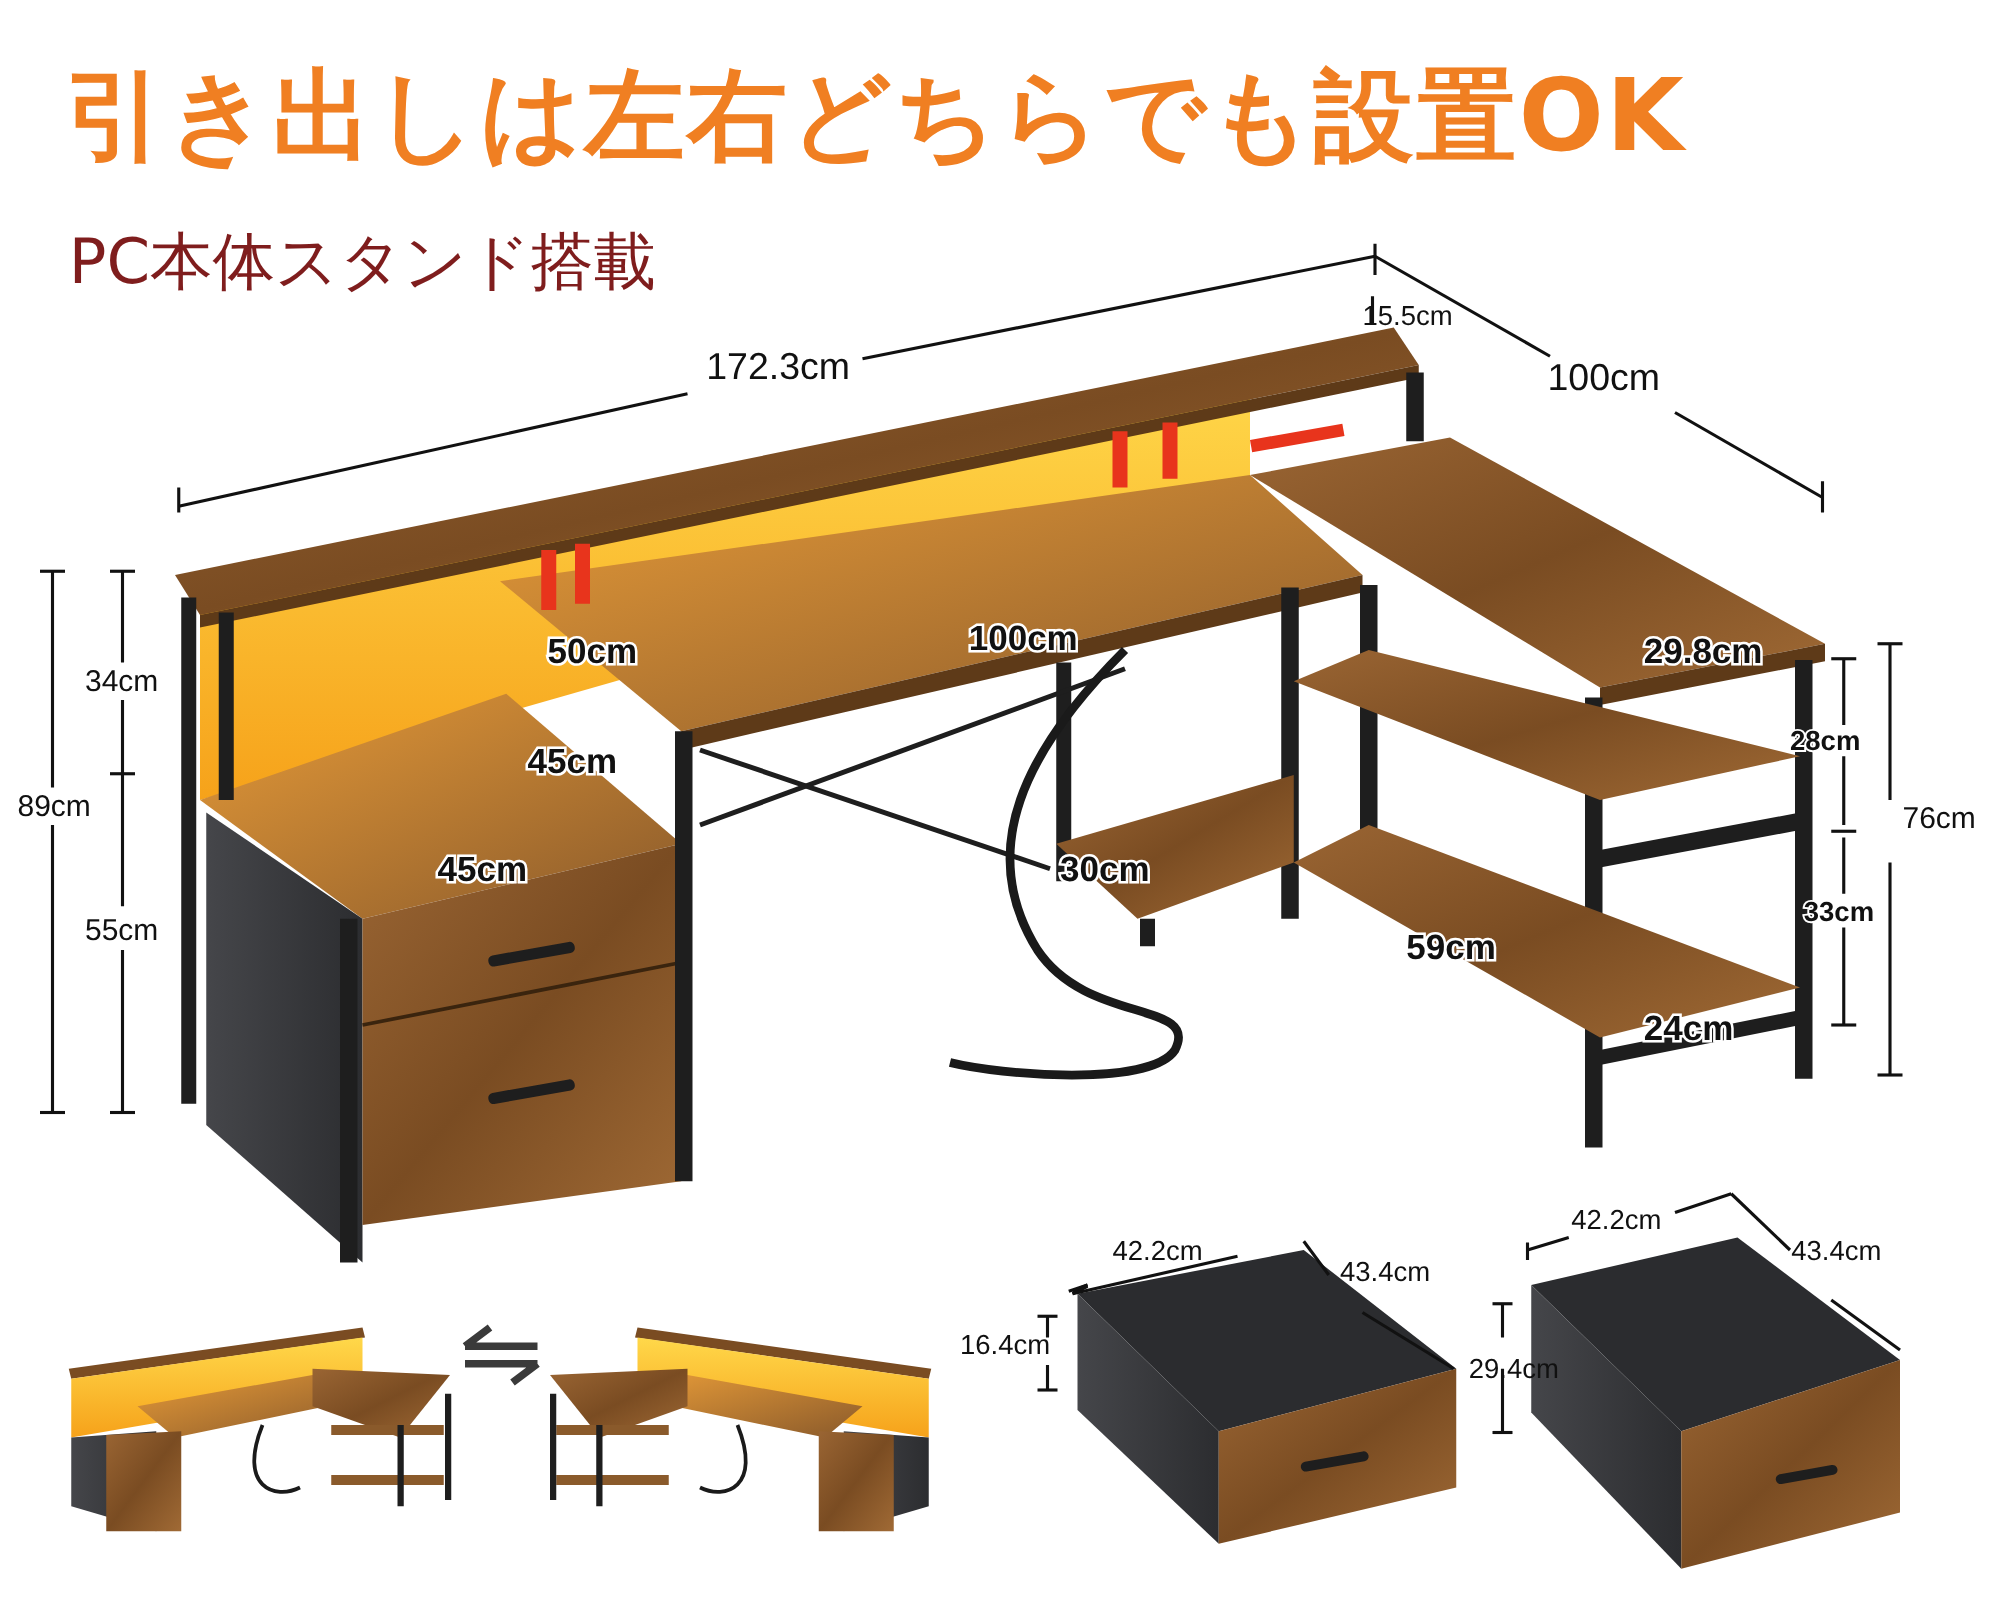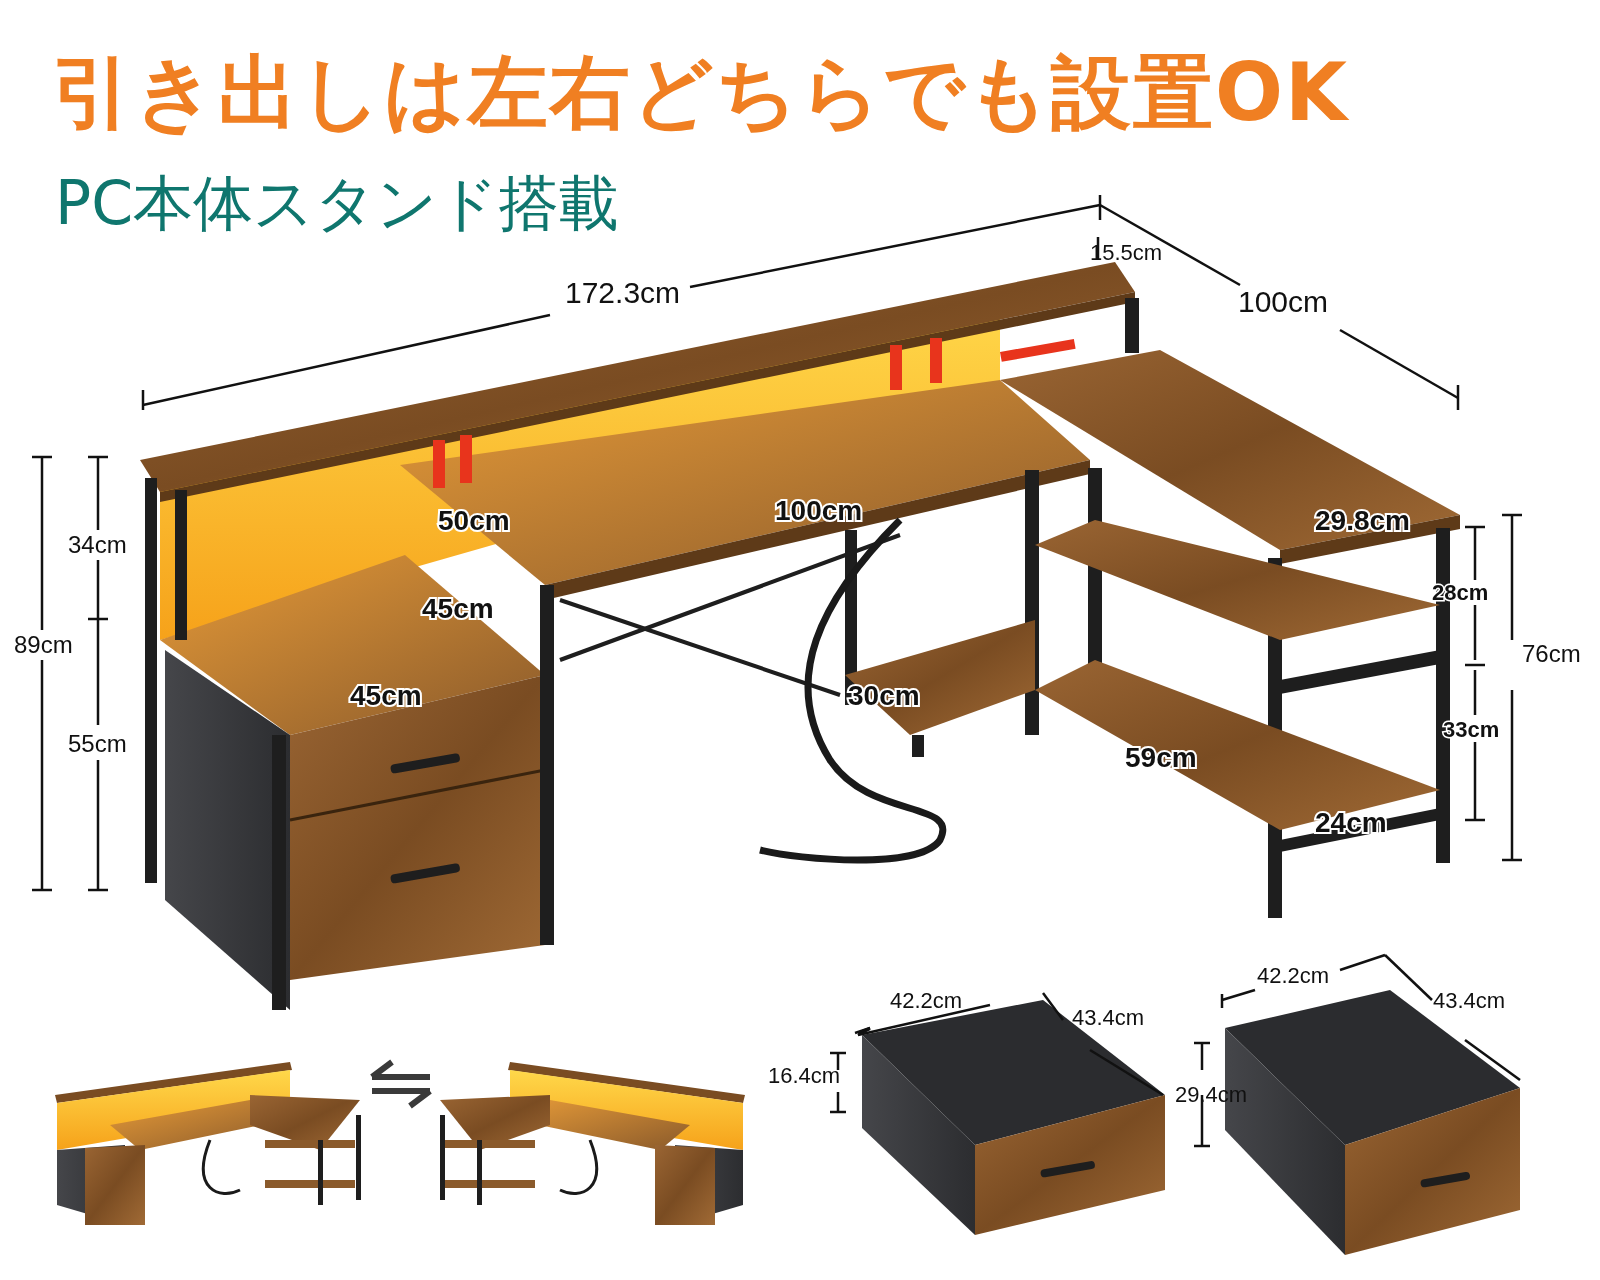--- a/index.html
+++ b/index.html
@@ -1,18 +1,18 @@
 <!DOCTYPE html>
 <html><head>
 <meta charset="utf-8">
 <style>
   html,body{margin:0;padding:0;background:#ffffff;}
   body{width:1600px;height:1280px;position:relative;overflow:hidden;font-family:"Liberation Sans","DejaVu Sans",sans-serif;}
   .headline{position:absolute;left:52px;top:40px;font-size:80px;font-weight:bold;color:#f07f22;letter-spacing:2px;font-family:"DejaVu Sans",sans-serif;white-space:nowrap;}
-  .subtitle{position:absolute;left:55px;top:164px;font-size:60px;color:#0f766e;font-family:"DejaVu Sans",sans-serif;white-space:nowrap;}
+  .subtitle{position:absolute;left:55px;top:176px;font-size:50px;color:#7f1d1d;font-family:"DejaVu Sans",sans-serif;white-space:nowrap;}
   svg.scene{position:absolute;left:0;top:0;}
   .dim{font-family:"Liberation Sans",sans-serif;fill:#111;}
   .dim-lg{font-size:30px;}
   .dim-md{font-size:24px;}
   .dim-sm{font-size:22px;}
   .dim-ol{font-size:28px;font-weight:bold;fill:#111;stroke:#ffffff;stroke-width:4px;paint-order:stroke;}
   .dim-ol-sm{font-size:22px;font-weight:bold;fill:#111;stroke:#ffffff;stroke-width:3px;paint-order:stroke;}
 </style>
 </head>
 <body>

